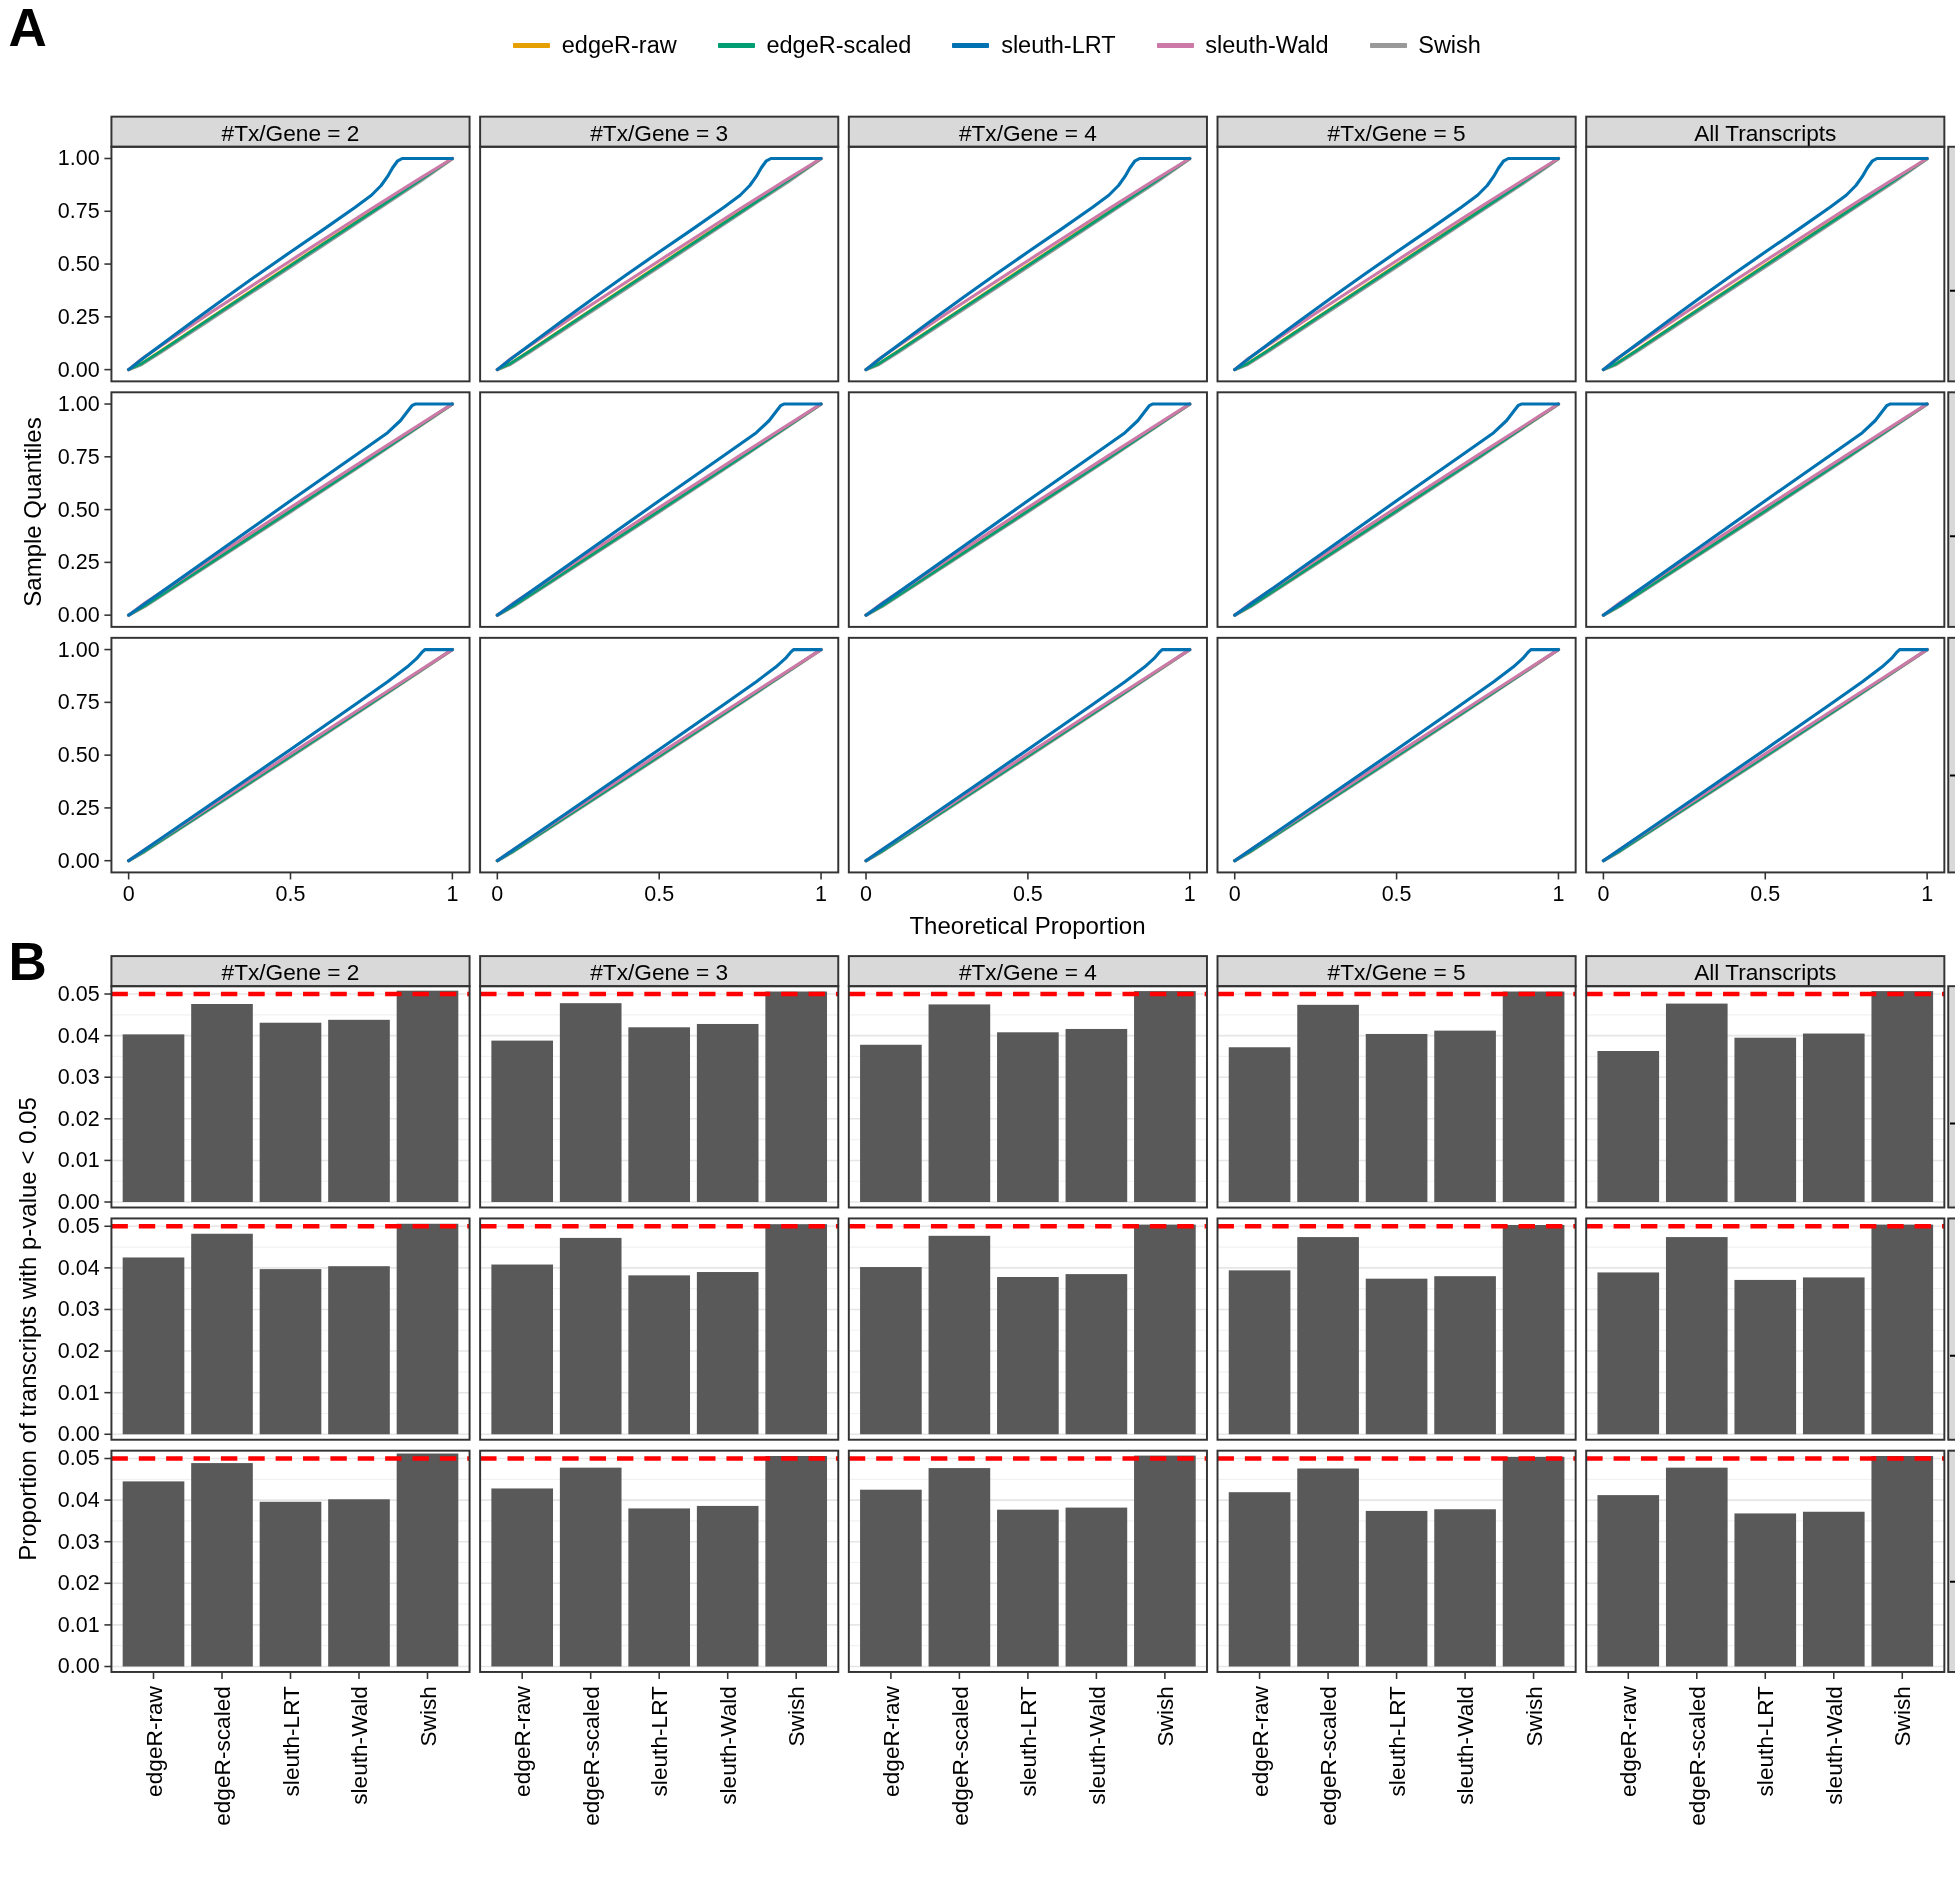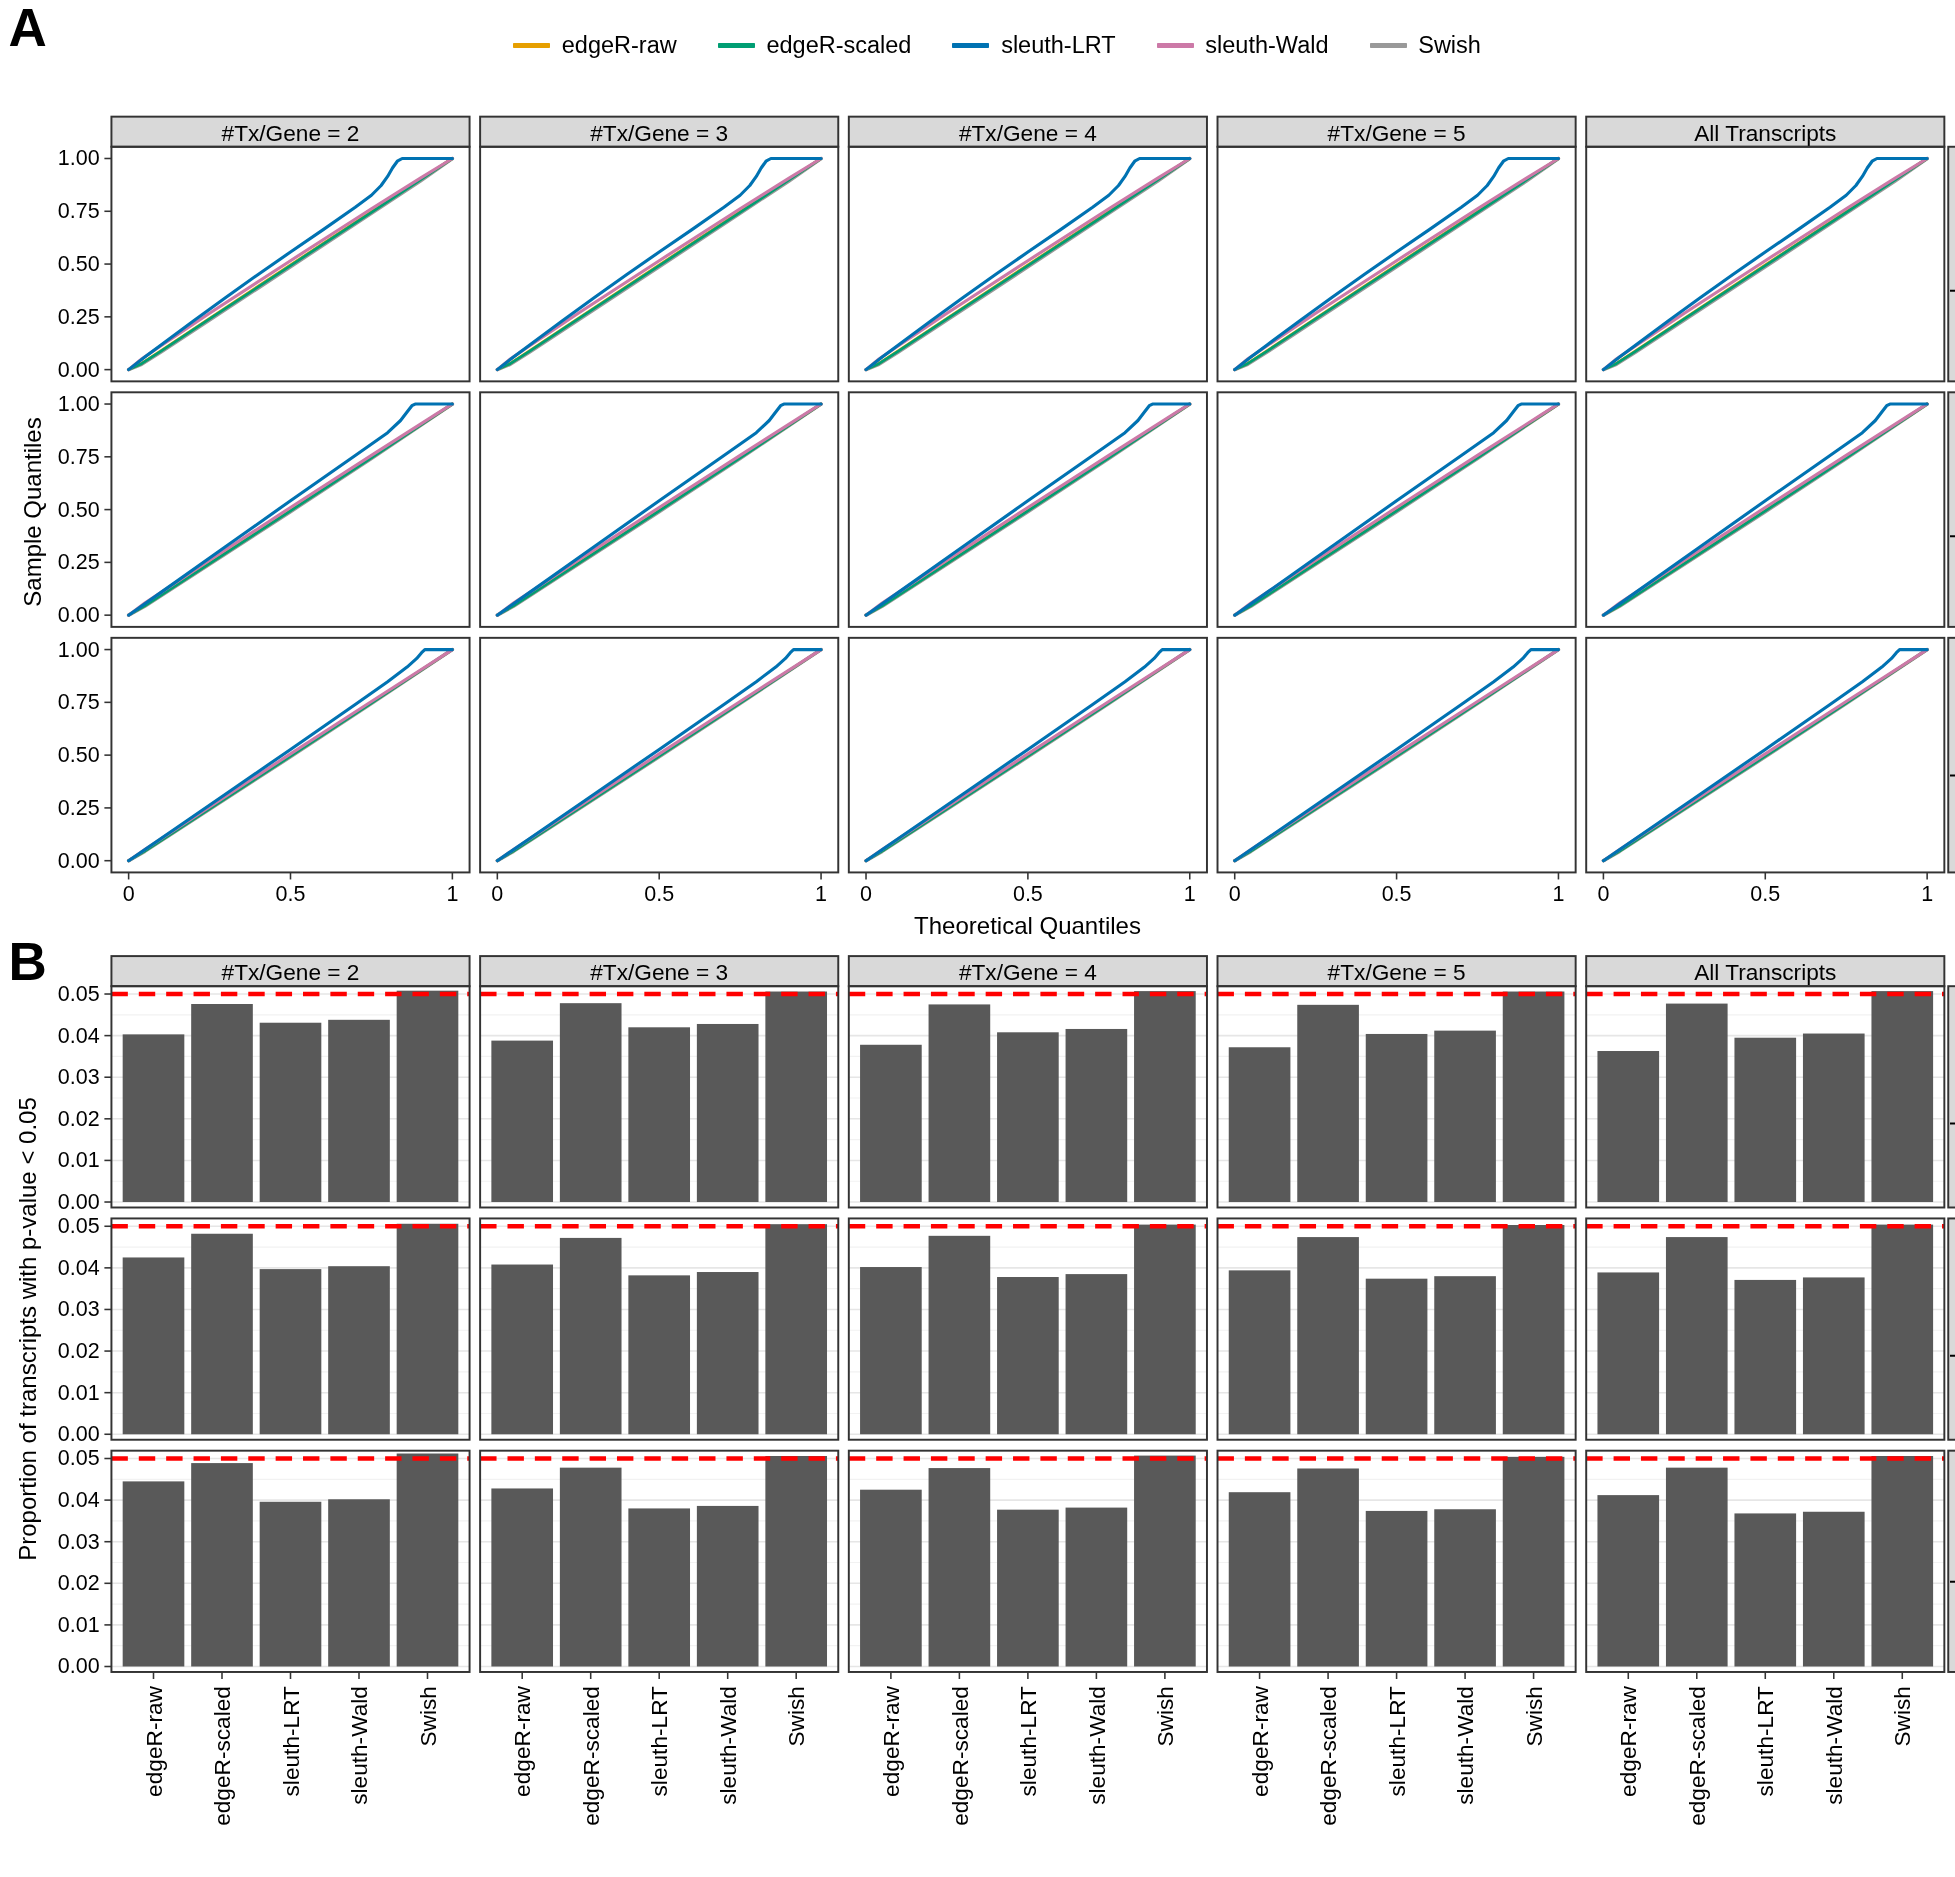--- a/index.html
+++ b/index.html
@@ -645,19 +645,19 @@
         <span class="legend-label">sleuth-Wald</span>
       </div>
       <div class="legend-item">
         <div class="legend-swatch" style="background: rgb(153, 153, 153);"></div>
         <span class="legend-label">Swish</span>
       </div>
     </div>
 
   <div class="rot axis-title" style="left:33px;top:512px;">Sample Quantiles</div>
 
-  <div class="axis-title x" style="left:111px;top:912px;width:1833px;">Theoretical Quantiles</div>
+  <div class="axis-title x" style="left:111px;top:912px;width:1833px;">Theoretical Proportion</div>
 
   <div class="panel-letter" style="left:8.6px;top:935px;">B</div>
 
   <div class="rot axis-title" style="left:28px;top:1329px;">Proportion of transcripts with p-value &lt; 0.05</div>
 </div>
 
 
 </body></html>

